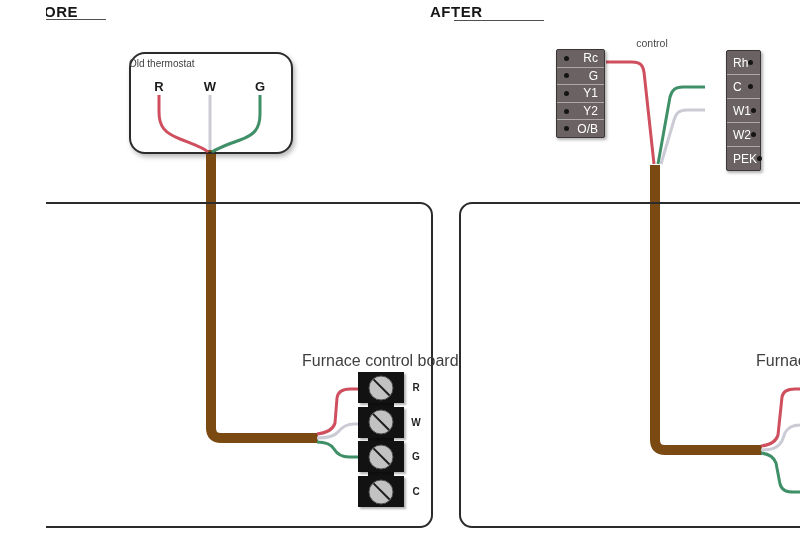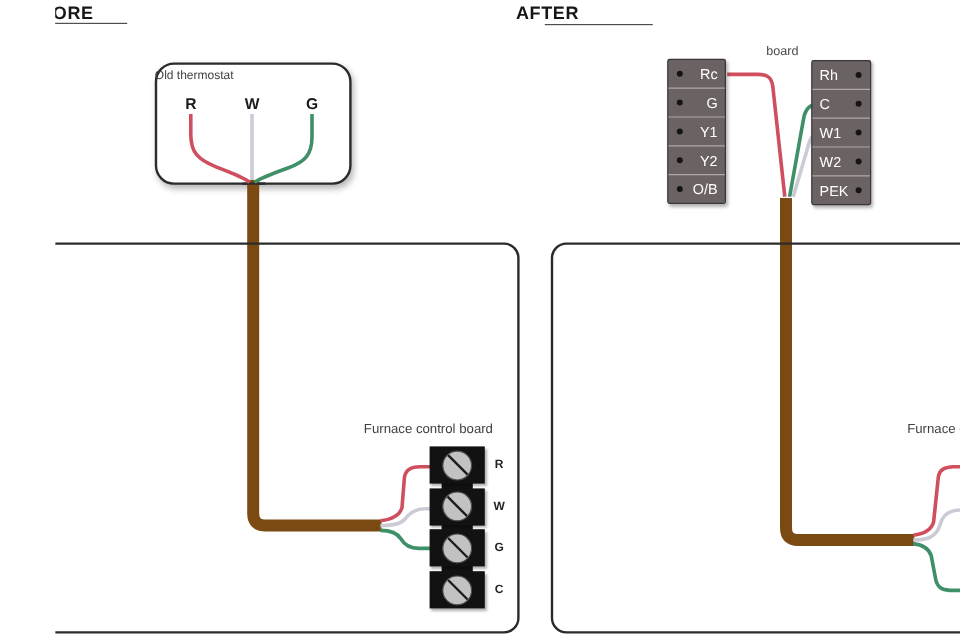--- a/index.html
+++ b/index.html
@@ -28,21 +28,21 @@
   
   svg.wires { position:absolute; left:0; top:0; z-index:2; }
   .cable { stroke:var(--cable,#7b4a12); stroke-width:10; fill:none; stroke-linejoin:round; }
   .wire  { stroke-width:3; fill:none; stroke-linejoin:round; stroke-linecap:butt; }
   .wire-red   { stroke:var(--red-wire,#cf4f5e); }
   .wire-green { stroke:var(--green-wire,#3f8f68); }
   .wire-white { stroke:var(--white-wire,#cbcbd6); }
   .wallbox { stroke:#2b2b2b; stroke-width:2; fill:none; }
   .crossline { stroke:#2b2b2b; stroke-width:2; }
   
-  .board-title { position:absolute; font-size:11px; color:#3f3f3f; z-index:5; white-space:nowrap; }
+  .board-title { position:absolute; font-size:16px; color:#3f3f3f; z-index:5; white-space:nowrap; }
   #board-title-left  { left:256px; top:352px; width:110px; text-align:center; }
   #board-title-right { left:710px; top:352px; text-align:left; }
   
   .strip { position:absolute; width:46px; height:135px; z-index:4; }
   #strip-left  { left:312px; top:372px; }
   #strip-right { left:762px; top:372px; }
   .strip-spine { position:absolute; left:10px; right:10px; top:2px; bottom:2px; background:#121212; }
   .cell { position:absolute; left:0; width:46px; height:31px; background:#121212;
           box-shadow:1.5px 2px 2px rgba(0,0,0,.3); }
   .cell:nth-of-type(2){ top:0; } .cell:nth-of-type(3){ top:34.7px; }
@@ -54,22 +54,22 @@
                 background:#1c1c1c; transform:rotate(45deg); transform-origin:center; margin-top:-1.2px; }
   .strip-lbl { position:absolute; left:362px; width:16px; text-align:center;
                font-size:10px; font-weight:bold; color:#242424; z-index:5; }
   #slbl-0 { top:382px; } #slbl-1 { top:416.5px; } #slbl-2 { top:451px; } #slbl-3 { top:485.5px; }
   
   .eco-title { position:absolute; left:578px; top:37px; width:56px; text-align:center;
                font-size:10.5px; color:#4a4a4a; z-index:5; }
   .ecoblock { position:absolute; z-index:4; background:var(--block-bg,#6b6363);
               border:1px solid #3b3535; border-radius:2px; box-sizing:border-box;
               box-shadow:1.5px 2px 3px rgba(0,0,0,.3); display:flex; flex-direction:column; }
-  #eco-left  { left:510px; top:49px;  width:49px; height:121px; }
-  #eco-right { left:630px; top:50px;  width:50px; height:121px; }
+  #eco-left  { left:510px; top:49px;  width:49px; height:89px; }
+  #eco-right { left:680px; top:50px;  width:35px; height:121px; }
   .eco-row { flex:1 1 0; display:flex; align-items:center; box-sizing:border-box; }
   .eco-row + .eco-row { border-top:1px solid rgba(255,255,255,.45); }
   .eco-dot { width:5px; height:5px; border-radius:50%; background:#151515; flex:0 0 auto; }
   #eco-left  .eco-dot { margin-left:7px; }
   #eco-right .eco-dot { margin-right:7px; }
   .eco-lbl { flex:1 1 auto; color:#fff; font-size:12px; line-height:1; }
   #eco-left  .eco-lbl { text-align:right; padding-right:6px; }
   #eco-right .eco-lbl { text-align:left; padding-left:6px; }
 </style>
 </head>
@@ -162,21 +162,21 @@
           <div class="screw-slot"></div>
         </div>
       </div>
     <div class="cell">
         <div class="screw">
           <div class="screw-slot"></div>
         </div>
       </div>
   </div>
 
-  <div class="eco-title">board</div>
+  <div class="eco-title">control</div>
 
   <div class="ecoblock" id="eco-left">
     <div class="eco-row">
       <span class="eco-dot"></span>
       <span class="eco-lbl">Rc</span>
     </div>
     <div class="eco-row">
       <span class="eco-dot"></span>
       <span class="eco-lbl">G</span>
     </div>

